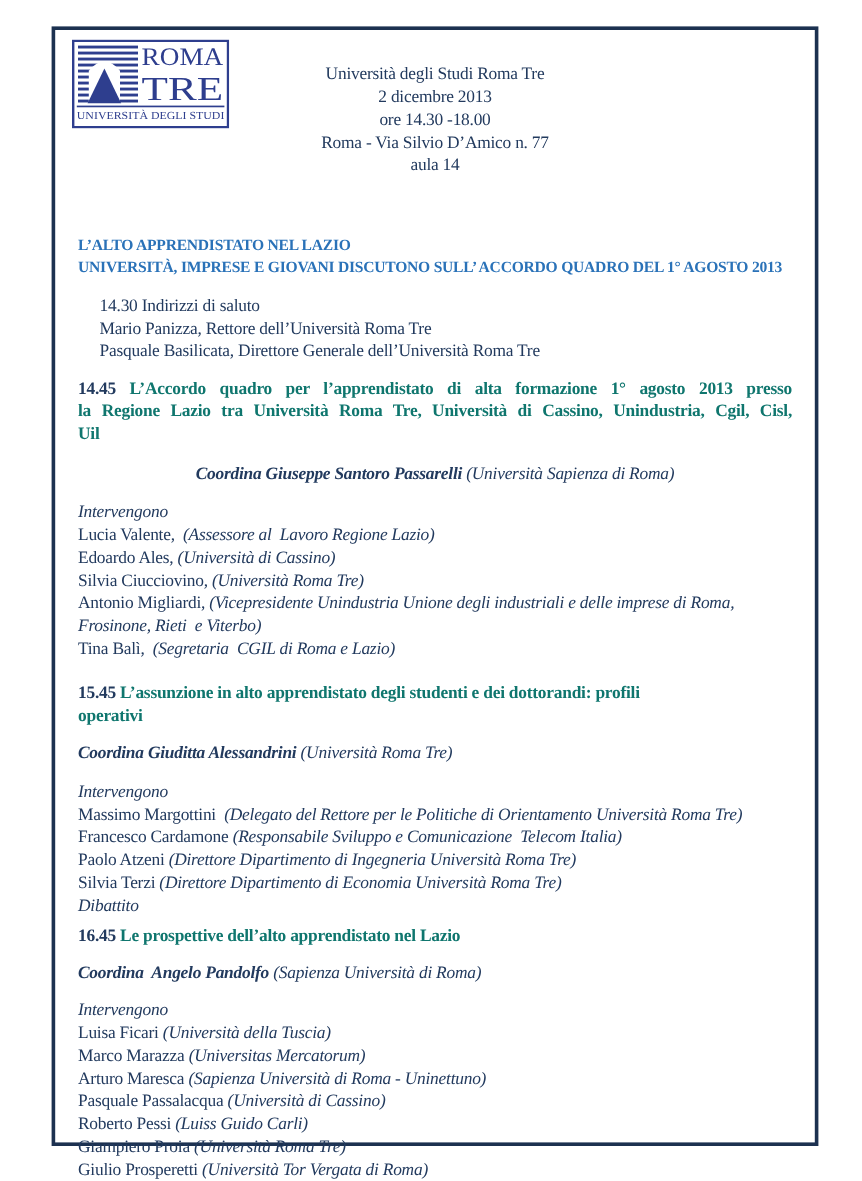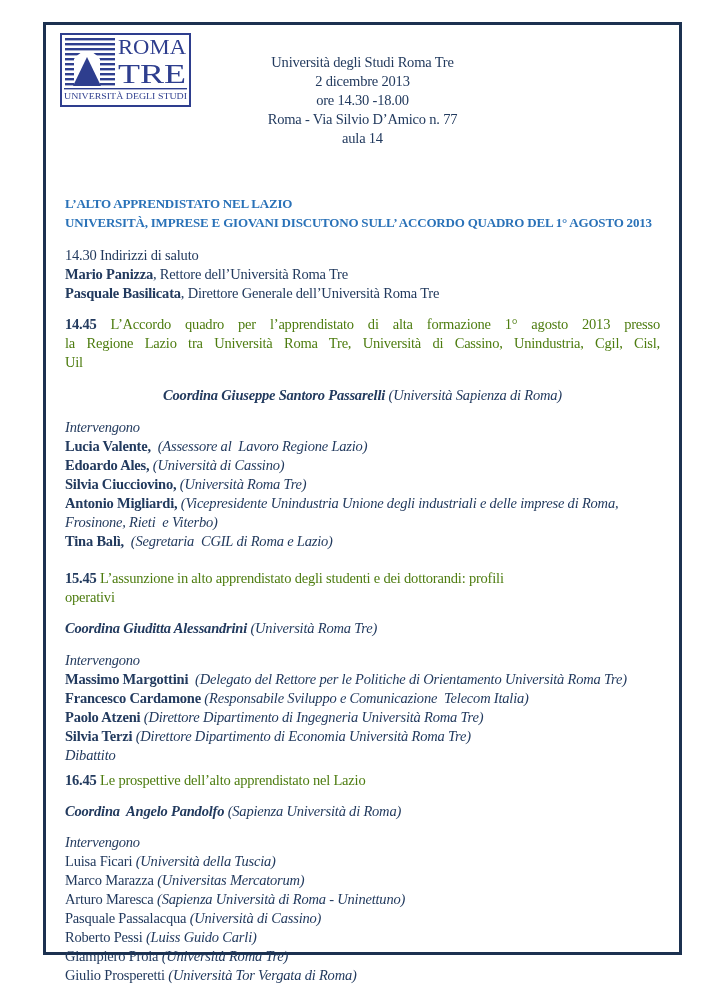--- a/index.html
+++ b/index.html
@@ -8,27 +8,27 @@
   .frame{position:absolute;left:43px;top:22px;width:639px;height:933px;
          border:3px solid #1c3150;box-sizing:border-box;
          padding:28px 19px 0 19px;overflow:visible;}
   .logo{position:absolute;left:14px;top:8px;width:131px;height:74px;}
   .content{position:relative;font-size:14.5px;line-height:19px;letter-spacing:-0.2px;}
   .line{white-space:pre-wrap;}
   .center{text-align:center;}
   .header-block{margin-top:0;}
   .title-block{margin-top:46px;color:#2a72b8;font-weight:bold;
                font-size:13px;line-height:19px;white-space:nowrap;}
-  .sec-title{color:#4d7c0f;font-weight:normal;}
+  .sec-title{color:#0f766e;font-weight:bold;}
   .time{color:#223a5e;font-weight:bold;text-align:right;}
-  .b{font-weight:bold;}
+  .b{font-weight:normal;}
   .i{font-style:italic;}
   .bi{font-weight:bold;font-style:italic;}
   .just{text-align:justify;text-align-last:justify;white-space:normal;}
-  .opening{margin-top:14px;}
+  .opening{margin-top:14px;margin-left:18px;}
   .s1-title{margin-top:12px;}
   .s1-coordina{margin-top:14px;text-align:center;}
   .s1-interv{margin-top:13px;}
   .s2-title{margin-top:18px;}
   .s2-coordina{margin-top:12px;}
   .s2-interv{margin-top:13px;}
   .s3-title{margin-top:6px;}
   .s3-coordina{margin-top:12px;}
   .s3-interv{margin-top:12px;}
 </style>

